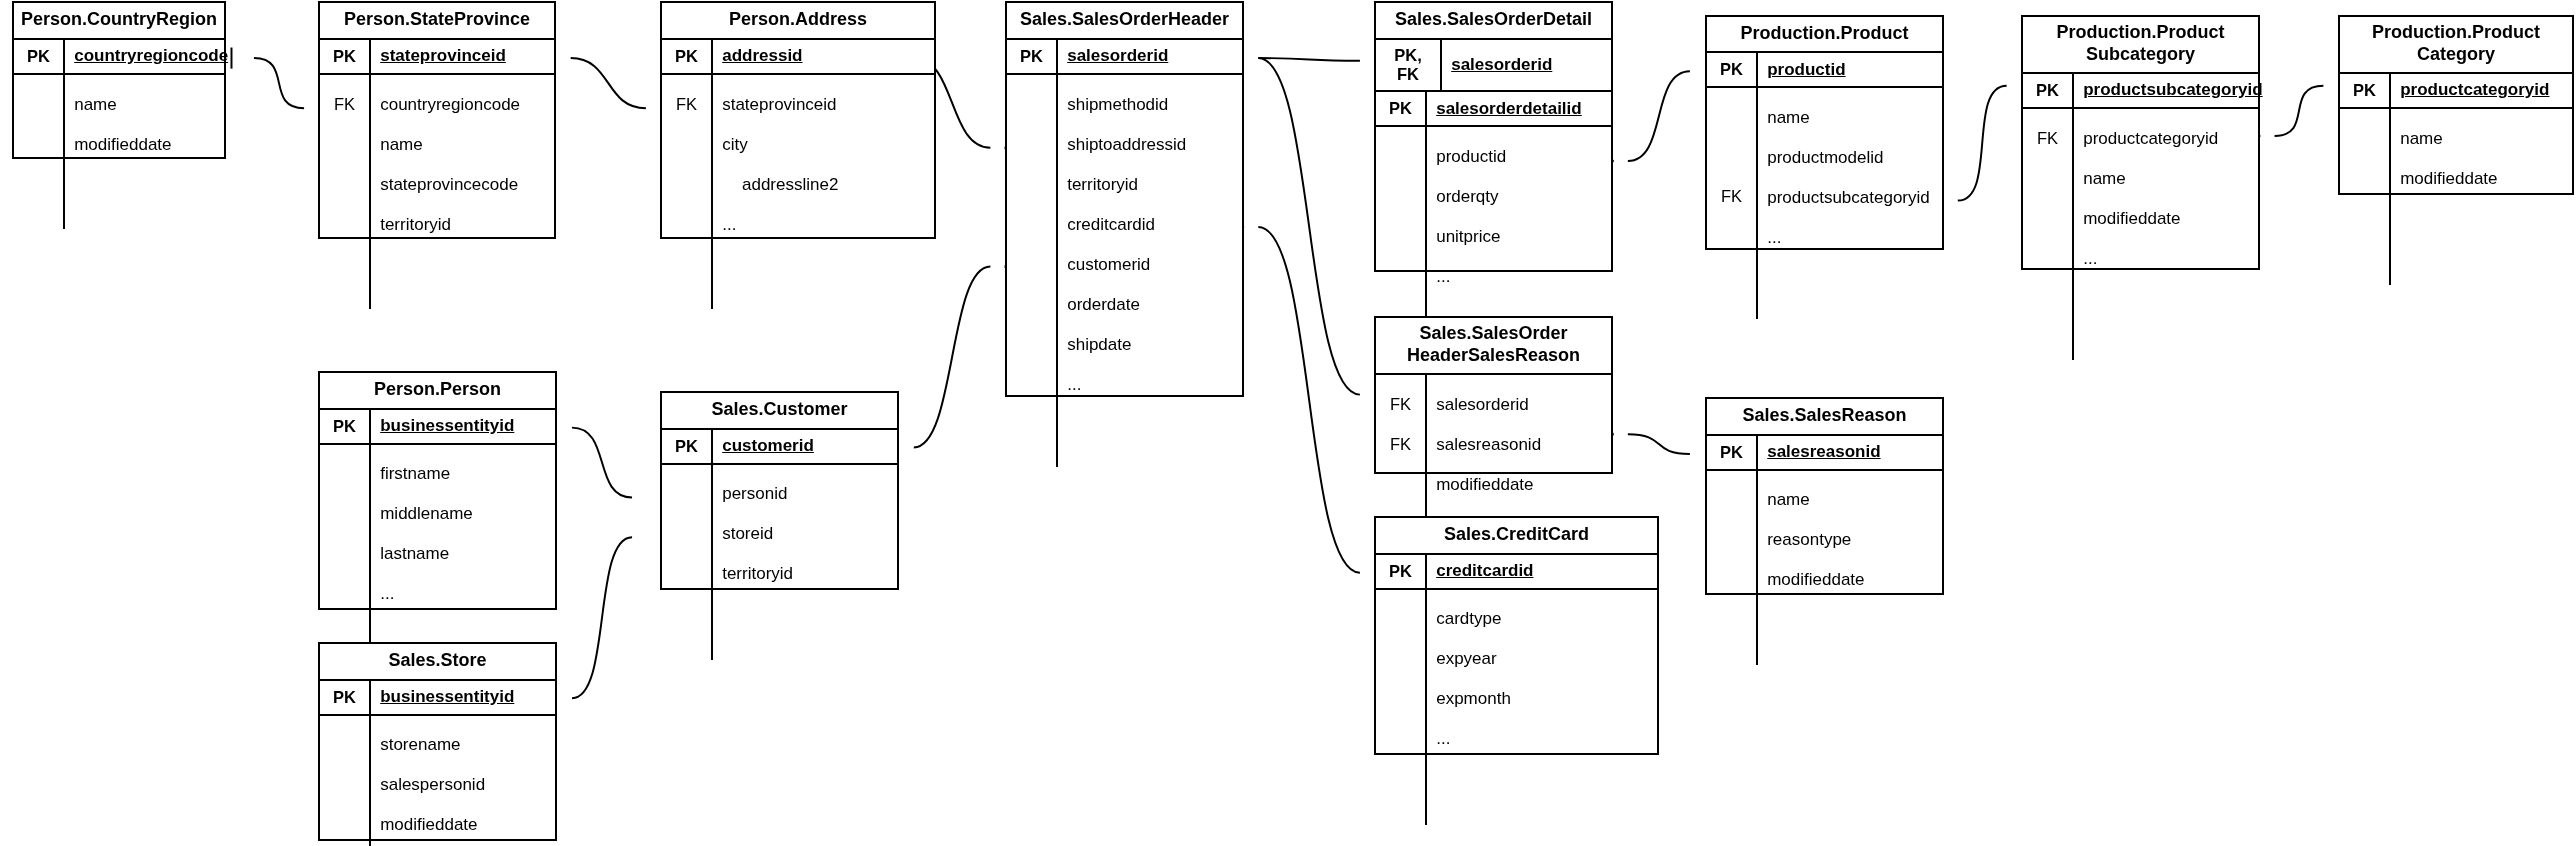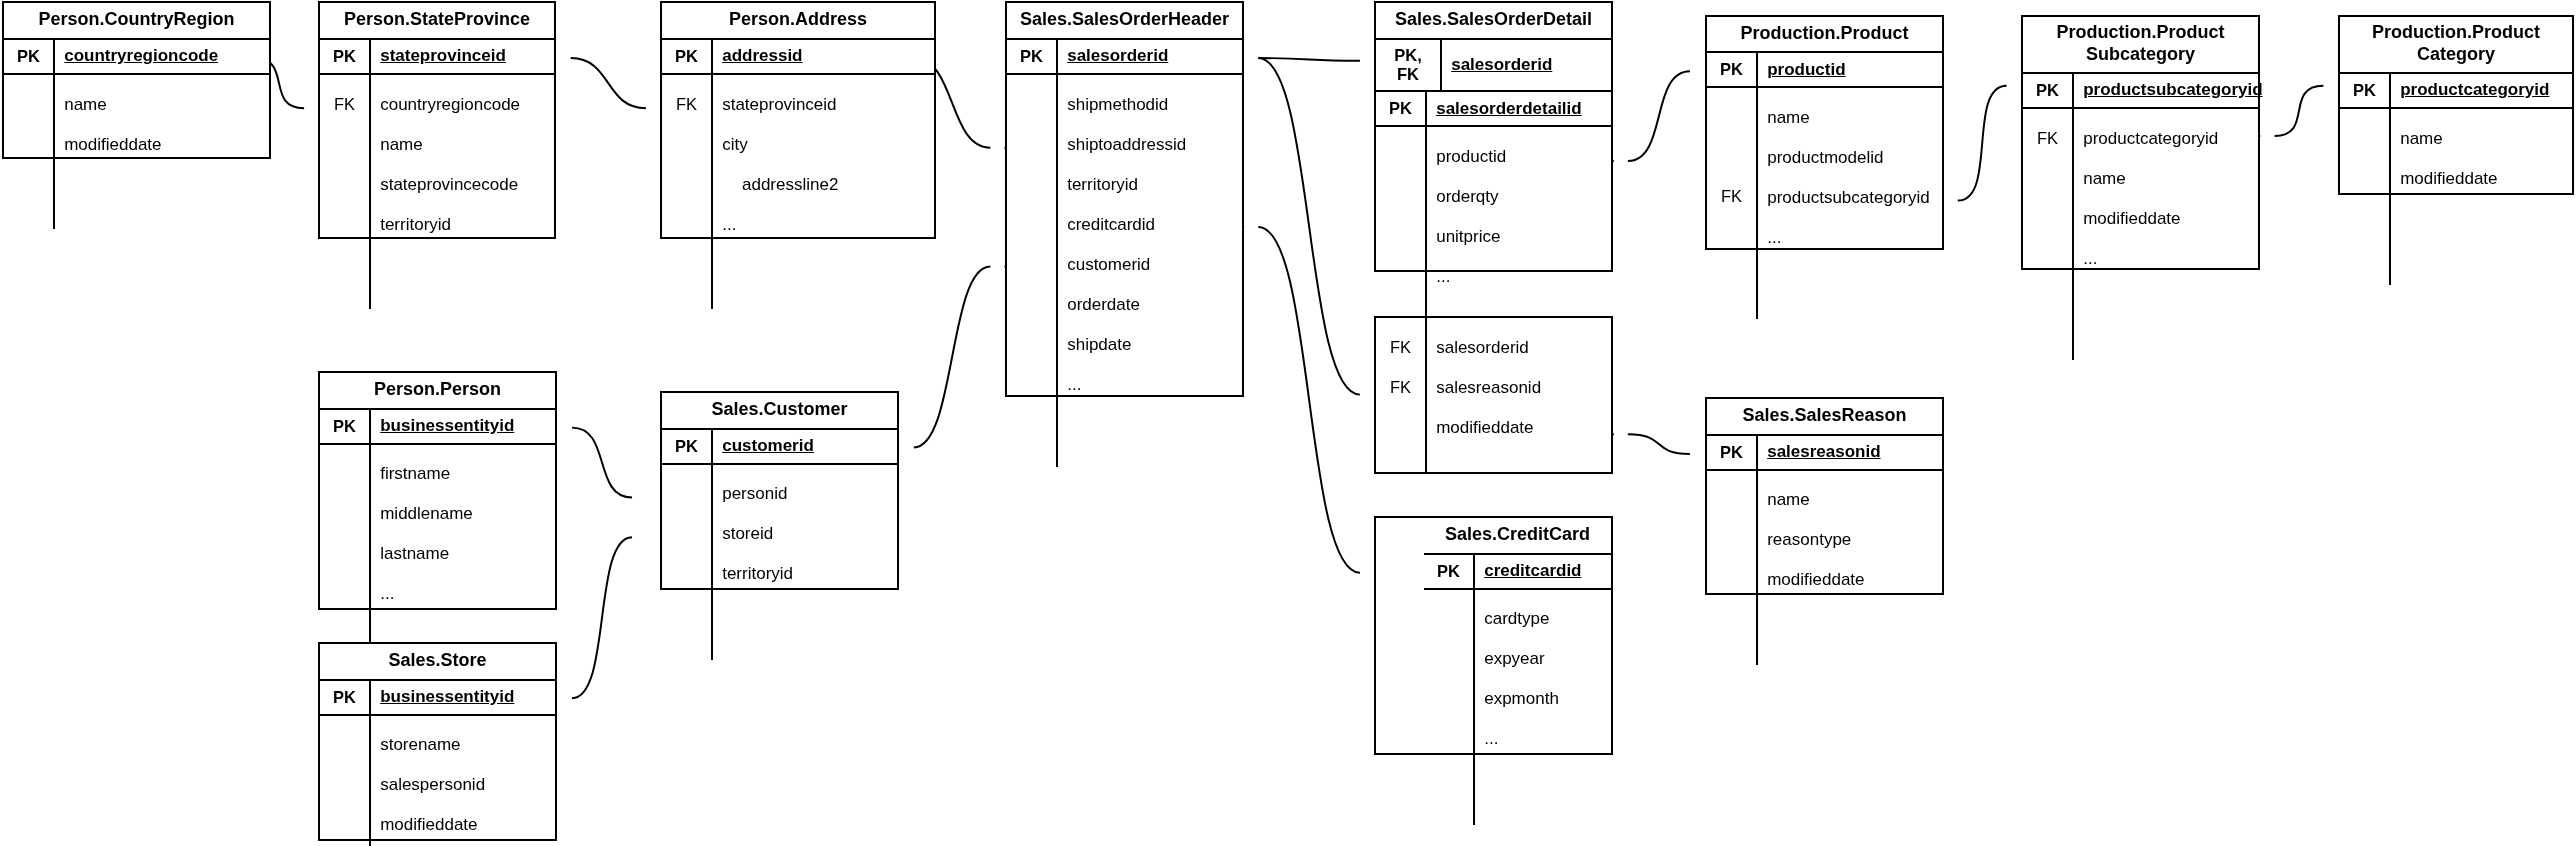--- a/index.html
+++ b/index.html
@@ -177,21 +177,21 @@
       <line x1="2444" y1="658" x2="2424" y2="658" stroke="#000000" stroke-width="3"></line>
       <line x1="2594" y1="672" x2="2594" y2="704" stroke="#000000" stroke-width="3"></line>
       <path d="M 2466 658 C 2526 658, 2500 688, 2560 688" fill="none" stroke="#000000" stroke-width="3"></path>
       <line x1="2094" y1="852" x2="2094" y2="884" stroke="#000000" stroke-width="3"></line>
       <line x1="1884" y1="344" x2="1864" y2="330" stroke="#000000" stroke-width="3"></line>
       <line x1="1884" y1="344" x2="1864" y2="358" stroke="#000000" stroke-width="3"></line>
       <line x1="1884" y1="344" x2="1864" y2="344" stroke="#000000" stroke-width="3"></line>
       <path d="M 2060 868 C 1975.3 868, 1990.7 344, 1906 344" fill="none" stroke="#000000" stroke-width="3"></path>
     </svg>
   <div id="entity-layer">
-      <div class="entity" style="left: 2px; top: 1.3px; width: 269px; height: 158px;">
+      <div class="entity" style="left: 12px; top: 1.3px; width: 214px; height: 158px;">
         <div class="ent-title">Person.CountryRegion</div>
         <div class="krow">
           <div class="kcell" style="width: 51px;">PK</div>
           <div class="kname">countryregioncode</div>
         </div>
         <div class="ent-body" style="height: calc(100% + 0px);">
           <div class="body-keycol" style="width: 51px;"></div>
           <div class="body-fields">
             <div class="field" style="margin-top: 9.2px;">name</div>
             <div class="field" style="margin-top: 0px;">modifieddate</div>
@@ -321,20 +321,22 @@
         </div>
         <div class="ent-body" style="height: calc(100% + 0px);">
           <div class="body-keycol" style="width: 51px;"></div>
           <div class="body-fields">
             <div class="field" style="margin-top: 9.2px;">name</div>
             <div class="field" style="margin-top: 0px;">modifieddate</div>
           </div>
         </div>
       </div>
       <div class="entity" style="left: 1374px; top: 316px; width: 239px; height: 158px;">
+        <div class="ent-title two-line">Sales.SalesOrder
+HeaderSalesReason</div>
         <div class="ent-body" style="height: calc(100% + 0px);">
           <div class="body-keycol" style="width: 51px;">
             <div class="fkmark" style="top: 9.2px;">FK</div>
             <div class="fkmark" style="top: 49px;">FK</div>
           </div>
           <div class="body-fields">
             <div class="field" style="margin-top: 9.2px;">salesorderid</div>
             <div class="field" style="margin-top: 0px;">salesreasonid</div>
             <div class="field" style="margin-top: 0px;">modifieddate</div>
           </div>
@@ -348,21 +350,21 @@
         </div>
         <div class="ent-body" style="height: calc(100% + 0px);">
           <div class="body-keycol" style="width: 51px;"></div>
           <div class="body-fields">
             <div class="field" style="margin-top: 9.2px;">name</div>
             <div class="field" style="margin-top: 0px; text-align: right;">reasontype</div>
             <div class="field" style="margin-top: 0px;">modifieddate</div>
           </div>
         </div>
       </div>
-      <div class="entity" style="left: 1374px; top: 516px; width: 239px; height: 239px; padding-left: 48px;">
+      <div class="entity" style="left: 1374px; top: 516px; width: 285px; height: 239px;">
         <div class="ent-title">Sales.CreditCard</div>
         <div class="krow">
           <div class="kcell" style="width: 51px;">PK</div>
           <div class="kname">creditcardid</div>
         </div>
         <div class="ent-body" style="height: calc(100% + 0px);">
           <div class="body-keycol" style="width: 51px;"></div>
           <div class="body-fields">
             <div class="field" style="margin-top: 9.2px;">cardtype</div>
             <div class="field" style="margin-top: 0px; text-align: center;">expyear</div>

